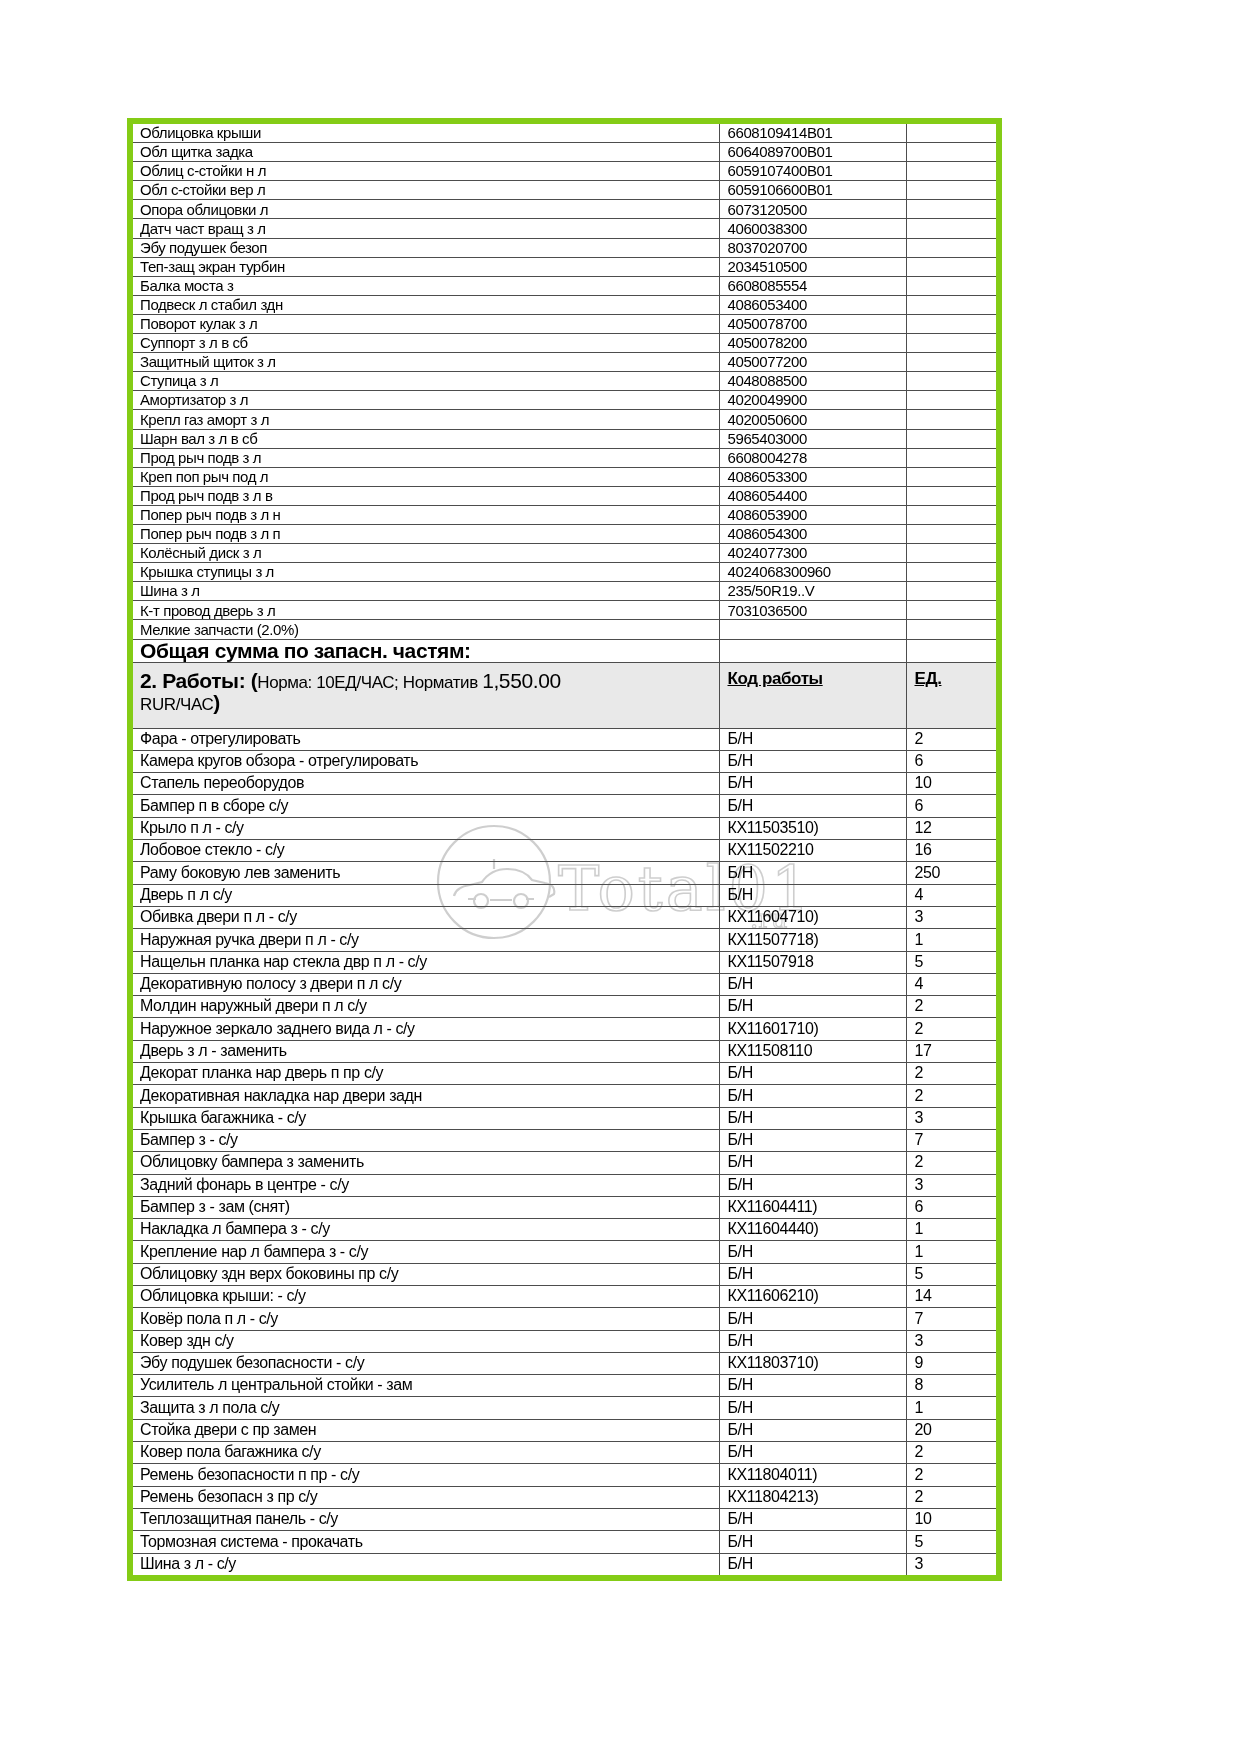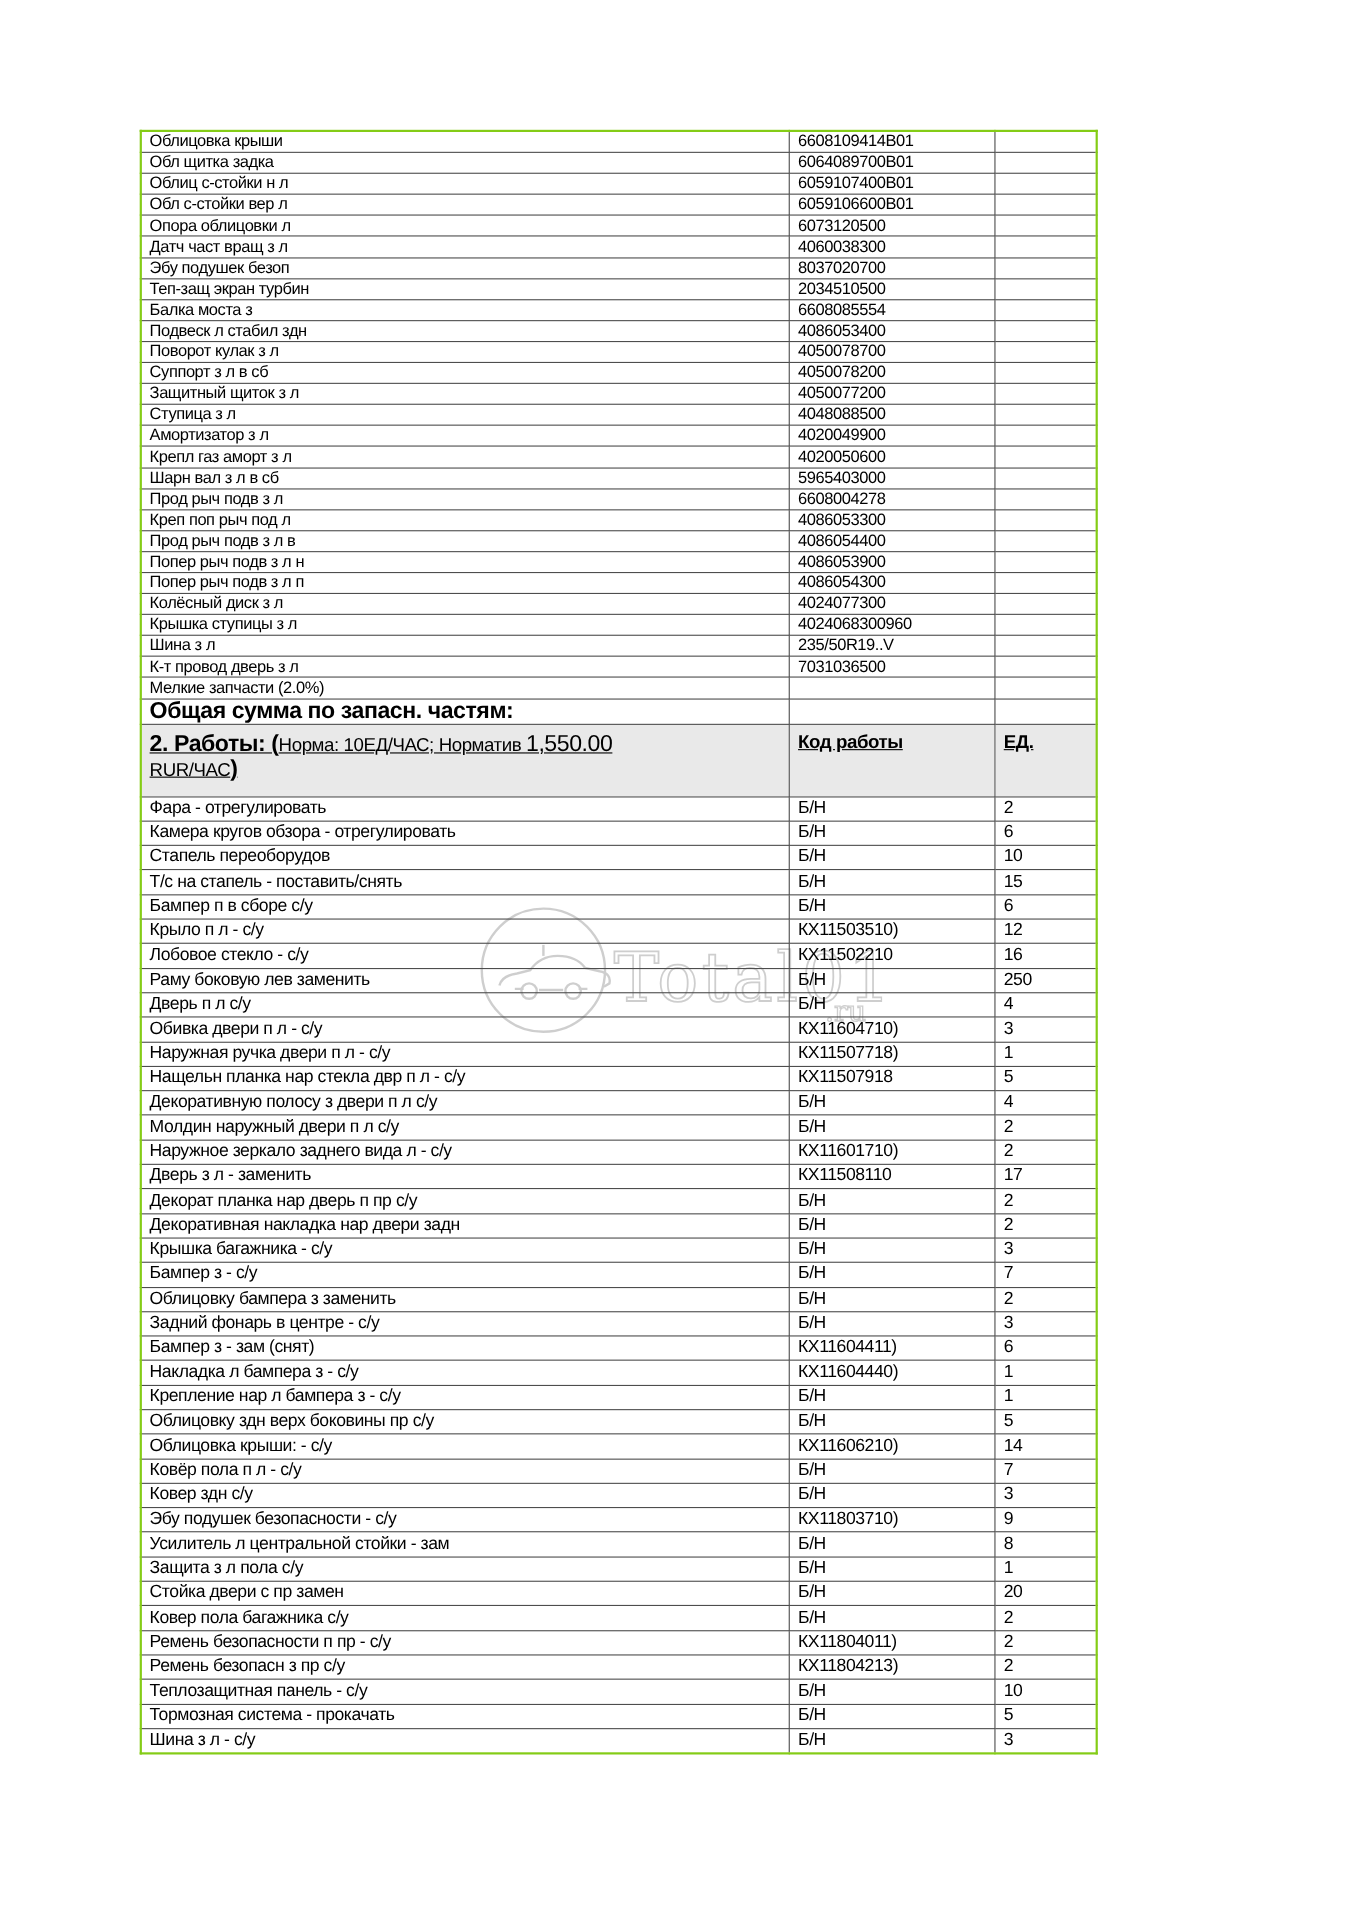--- a/index.html
+++ b/index.html
@@ -4,21 +4,21 @@
 <style>
   html,body{margin:0;padding:0;background:#ffffff;}
   body{width:1240px;height:1755px;font-family:"Liberation Sans",sans-serif;}
   .page{position:relative;width:1240px;height:1755px;overflow:hidden;background:#ffffff;}
 
   .watermark{position:absolute;left:432px;top:816px;opacity:.8;pointer-events:none;}
 
   table.doc{
     position:absolute;left:127px;top:118px;width:869px;
     border-collapse:collapse;table-layout:fixed;
-    border:2px solid #84cc16;
+    border:6px solid #84cc16;
   }
   td{
     border:1px solid #4d4d4d;color:#000;vertical-align:middle;
     overflow:hidden;white-space:nowrap;background:transparent;
     letter-spacing:-0.4px;line-height:1.05;
   }
   .c1{width:589px;padding:0 4px 0 7px;}
   .c2{width:187px;padding:0 4px 0 8px;}
   .c3{width:93px;padding:0 4px 0 8px;}
 
@@ -204,21 +204,21 @@
     <tbody class="parts">
       <tr class="total-row">
         <td class="c1">Общая сумма по запасн. частям:</td>
         <td class="c2"></td>
         <td class="c3"></td>
       </tr>
     </tbody>
 
     <tbody>
       <tr class="sec-row">
-        <td class="c1" style="white-space:normal;text-decoration:underline;">
+        <td class="c1" style="white-space:normal;">
           <span class="sec-b">2. Работы: (</span><span class="sec-n">Норма: 10ЕД/ЧАС; Норматив </span><span class="sec-rate">1,550.00</span><br>
           <span class="sec-n">RUR/ЧАС</span><span class="sec-b">)</span>
         </td>
         <td class="c2 colhead">Код работы</td>
         <td class="c3 colhead">ЕД.</td>
       </tr>
     </tbody>
 
     <tbody class="works">
         <tr>
@@ -230,25 +230,20 @@
           <td class="c1">Камера кругов обзора - отрегулировать</td>
           <td class="c2">Б/Н</td>
           <td class="c3">6</td>
         </tr>
         <tr>
           <td class="c1">Стапель переоборудов</td>
           <td class="c2">Б/Н</td>
           <td class="c3">10</td>
         </tr>
         <tr>
-          <td class="c1">Т/с на стапель - поставить/снять</td>
-          <td class="c2">Б/Н</td>
-          <td class="c3">15</td>
-        </tr>
-        <tr>
           <td class="c1">Бампер п в сборе с/у</td>
           <td class="c2">Б/Н</td>
           <td class="c3">6</td>
         </tr>
         <tr>
           <td class="c1">Крыло п л - с/у</td>
           <td class="c2">КХ11503510)</td>
           <td class="c3">12</td>
         </tr>
         <tr>

